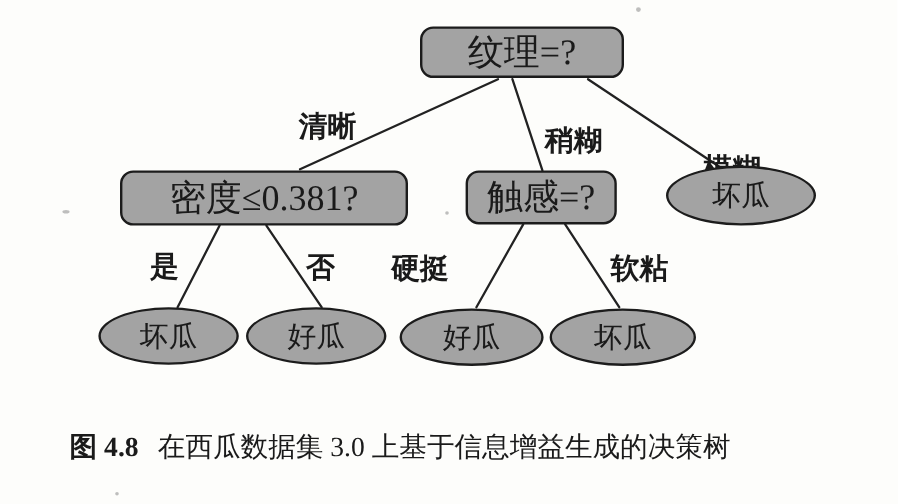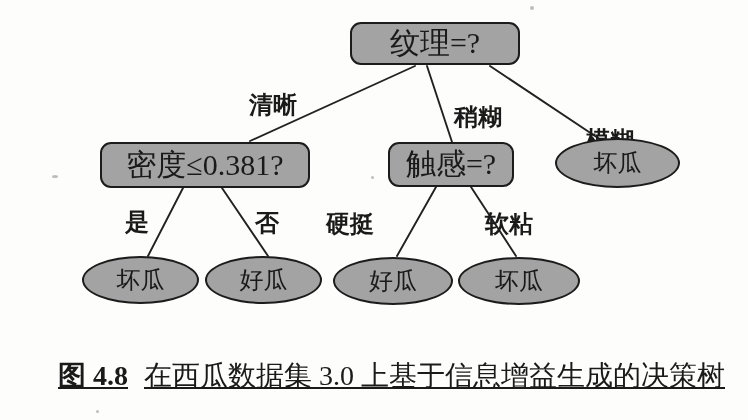--- a/index.html
+++ b/index.html
@@ -44,23 +44,22 @@
     position: absolute;
     transform: translate(-50%, -50%);
     font-size: 24px;
     font-weight: bold;
     white-space: nowrap;
   }
   #caption {
     position: absolute;
     left: 58px;
     top: 357px;
-    font-size: 28px;
+    font-size: 23px;
     white-space: nowrap;
-    text-decoration: underline;
   }
   #caption .cap-num {
     font-weight: bold;
     margin-right: 16px;
   }
   .speck {
     position: absolute;
     background: #8a8a8a;
     opacity: 0.55;
     border-radius: 50%;
@@ -84,34 +83,34 @@
   </svg>
 
   <div class="node decision" style="left:350px; top:22px; width:170px; height:43px;">
     <span>纹理=?</span>
   </div>
 
   <div class="edge-label" style="left:273px; top:105px;">清晰</div>
   <div class="edge-label" style="left:478px; top:117px;">稍糊</div>
   <div class="edge-label" style="left:610px; top:103px;margin-top:37px;">模糊</div>
 
-  <div class="node decision" style="left:100px; top:142px; width:210px; height:46px;">
+  <div class="node decision" style="left:100px; top:142px; width:240px; height:46px;">
     <span>密度≤0.381?</span>
   </div>
   <div class="node decision" style="left:388px; top:142px; width:126px; height:45px;">
     <span>触感=?</span>
   </div>
   <div class="node leaf" style="left:555px; top:138px; width:125px; height:50px;">
     <span>坏瓜</span>
   </div>
 
   <div class="edge-label" style="left:137px; top:222px;">是</div>
   <div class="edge-label" style="left:267px; top:223px;">否</div>
   <div class="edge-label" style="left:350px; top:224px;">硬挺</div>
-  <div class="edge-label" style="left:509px; top:224px;">软粘</div>
+  <div class="edge-label" style="left:533px; top:224px;">软粘</div>
 
   <div class="node leaf" style="left:82px; top:256px; width:117px; height:48px;">
     <span>坏瓜</span>
   </div>
   <div class="node leaf" style="left:205px; top:256px; width:117px; height:48px;">
     <span>好瓜</span>
   </div>
   <div class="node leaf" style="left:333px; top:257px; width:120px; height:48px;">
     <span>好瓜</span>
   </div>

